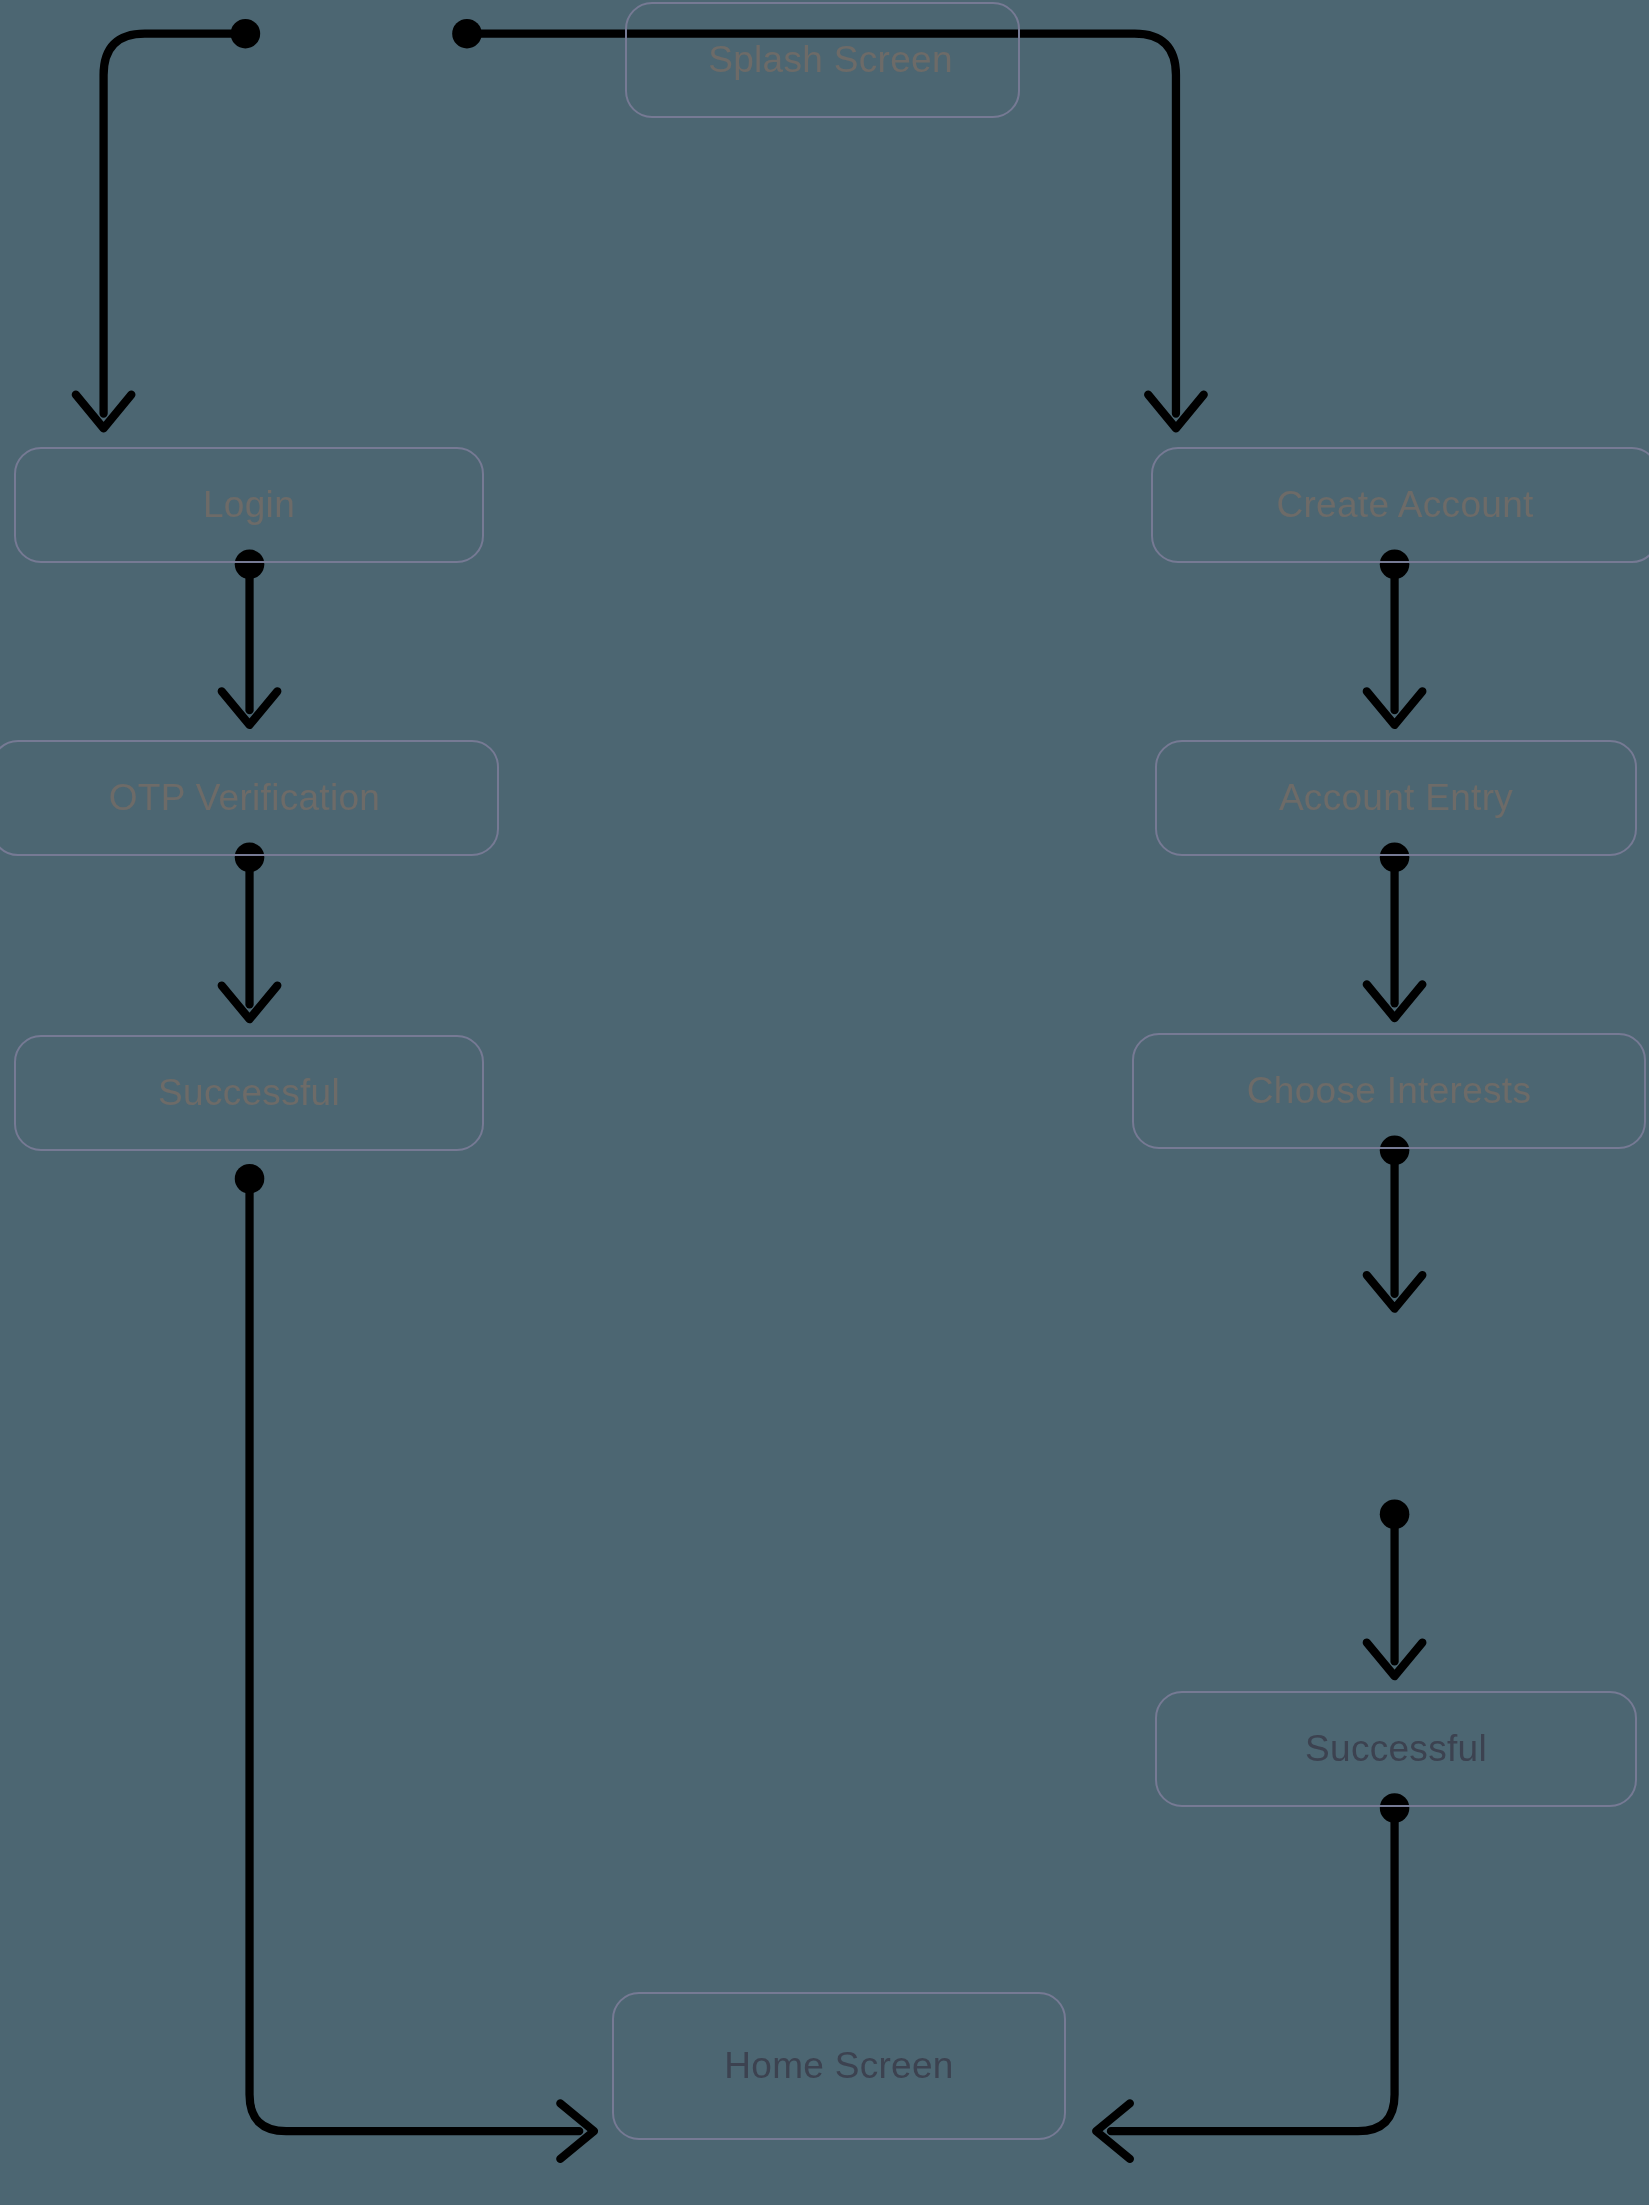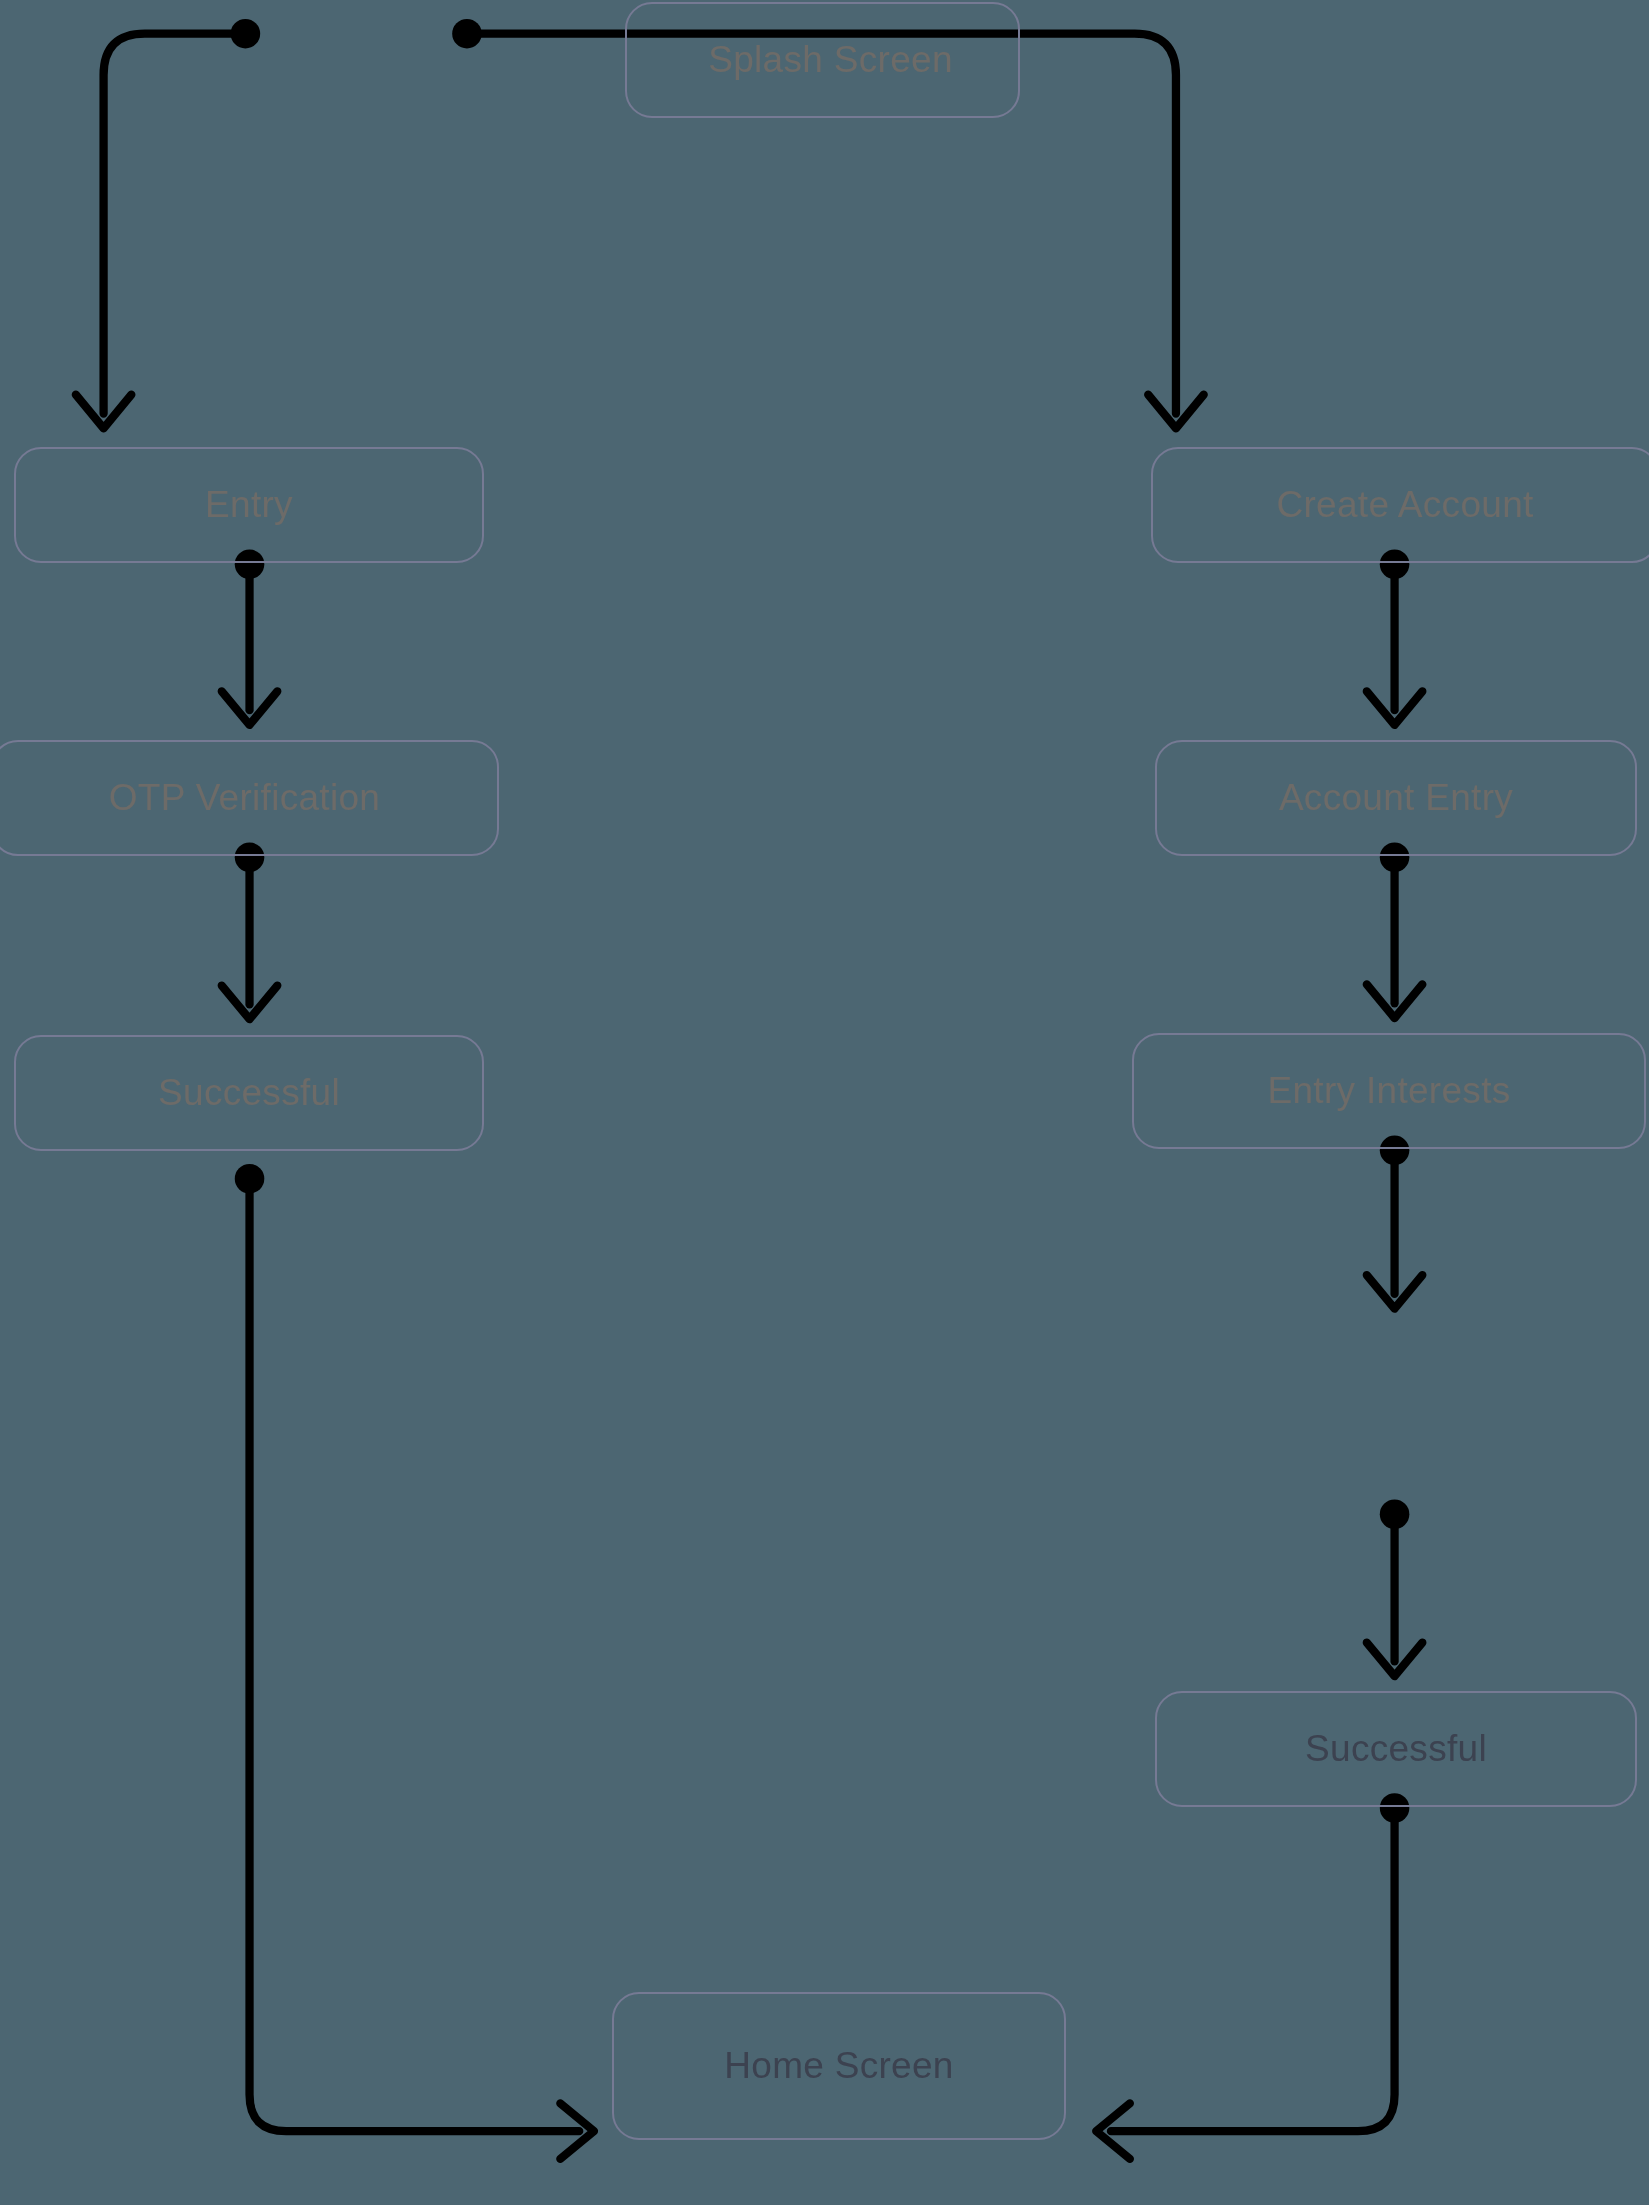--- a/index.html
+++ b/index.html
@@ -111,41 +111,41 @@
       <circle cx="2360" cy="3060" r="25" fill="#000000"></circle>
       <path d="M 1912 3560 L 1855 3607 L 1912 3654" fill="none" stroke="#000000" stroke-width="14" stroke-linecap="round" stroke-linejoin="round"></path>
     </g>
   </svg>
 
   <div class="node tone-muted" style="left:625px; top:2.4px; width:395px; height:116px;padding-left:16px;">
     <span class="node-label">Splash Screen</span>
   </div>
 
   <div class="node tone-muted" style="left:14px; top:447px; width:470px; height:116px;">
-    <span class="node-label">Entry</span>
+    <span class="node-label">Login</span>
   </div>
 
   <div class="node tone-muted" style="left:-9.5px; top:740px; width:508px; height:116px;">
     <span class="node-label">OTP Verification</span>
   </div>
 
   <div class="node tone-muted" style="left:14px; top:1035px; width:470px; height:116px;">
     <span class="node-label">Successful</span>
   </div>
 
   <div class="node tone-muted" style="left:1151px; top:447px; width:508px; height:116px;">
     <span class="node-label">Create Account</span>
   </div>
 
   <div class="node tone-muted" style="left:1155px; top:740px; width:482px; height:116px;">
     <span class="node-label">Account Entry</span>
   </div>
 
   <div class="node tone-muted" style="left:1132px; top:1033px; width:514px; height:116px;">
-    <span class="node-label">Entry Interests</span>
+    <span class="node-label">Choose Interests</span>
   </div>
 
 
   <div class="node tone-dark" style="left:1155px; top:1691px; width:482px; height:116px;">
     <span class="node-label">Successful</span>
   </div>
 
   <div class="node tone-dark" style="left:612px; top:1992px; width:454px; height:148px;">
     <span class="node-label">Home Screen</span>
   </div>

